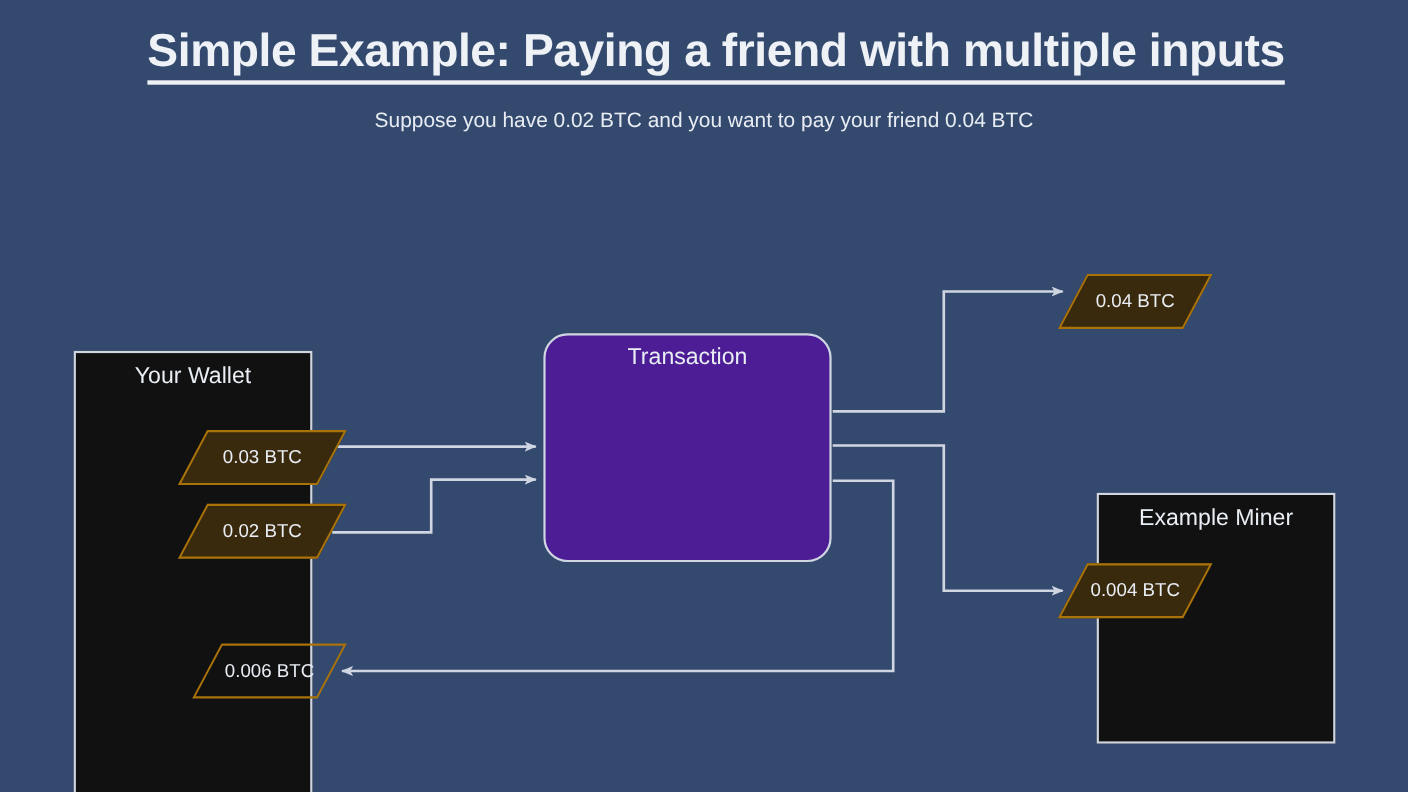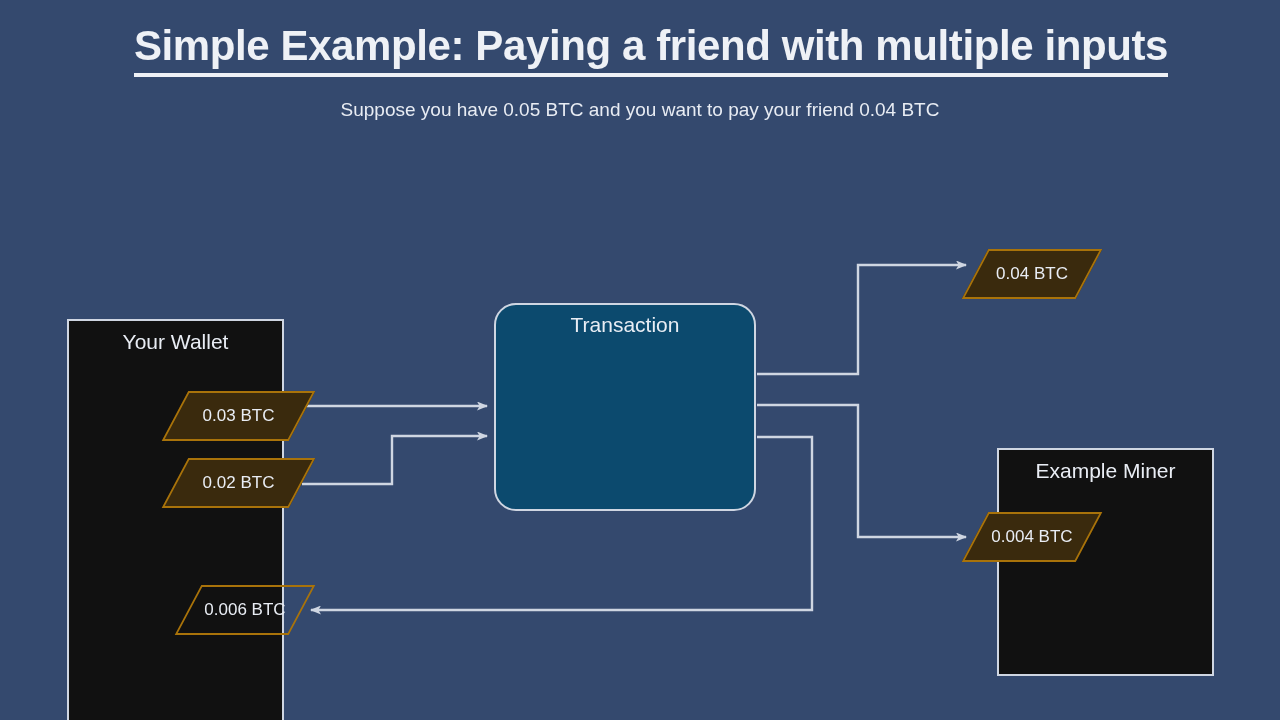--- a/index.html
+++ b/index.html
@@ -108,21 +108,21 @@
   #utxo-004   { left: 975px; top: 249px; width: 114px; }
   #utxo-0004  { left: 975px; top: 512px; width: 114px; }
 
   
   #tx-node {
     position: absolute;
     left: 494px;
     top: 303px;
     width: 262px;
     height: 208px;
-    background: #0c4a6e;
+    background: #4c1d95;
     border: 2px solid #cfd6e2;
     border-radius: 22px;
     box-sizing: border-box;
   }
   #tx-node .tx-title {
     position: absolute;
     left: 0;
     top: 8px;
     width: 100%;
     text-align: center;
@@ -130,21 +130,21 @@
     color: #e9edf4;
     white-space: nowrap;
   }
 </style>
 </head>
 <body>
 
 <div id="stage">
 
   <div id="title"><span class="u">Simple Example: Paying a friend with multiple inputs</span></div>
-  <div id="subtitle">Suppose you have 0.05 BTC and you want to pay your friend 0.04 BTC</div>
+  <div id="subtitle">Suppose you have 0.02 BTC and you want to pay your friend 0.04 BTC</div>
 
   <svg id="wires" viewBox="0 0 1280 720" xmlns="http://www.w3.org/2000/svg">
     <defs>
       <marker id="ah" markerWidth="11" markerHeight="9" refX="10" refY="4.5" orient="auto" markerUnits="userSpaceOnUse">
         <path d="M0,0 L11,4.5 L0,9 L2.6,4.5 Z" fill="#cfd6e2"></path>
       </marker>
     </defs>
     <g fill="none" stroke="#cfd6e2" stroke-width="2.4">
 
       <path d="M302,406 L487,406" marker-end="url(#ah)"></path>

